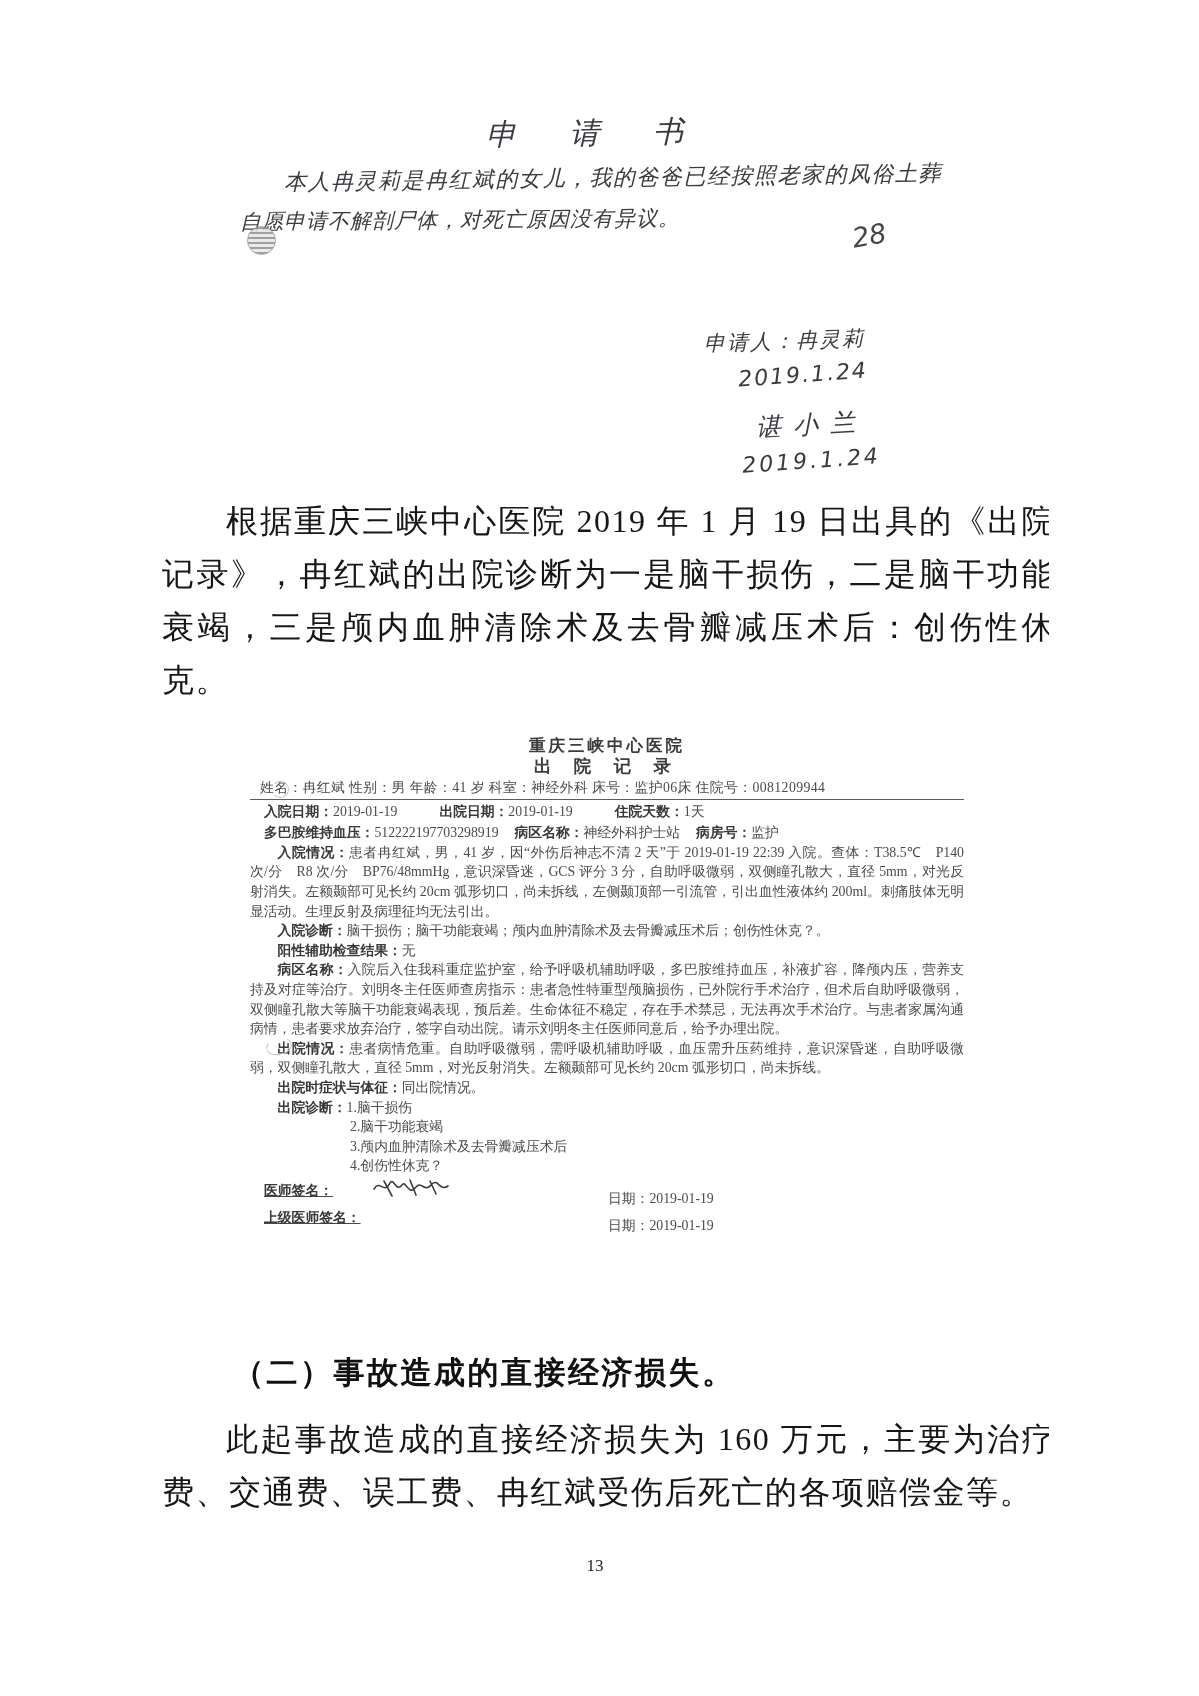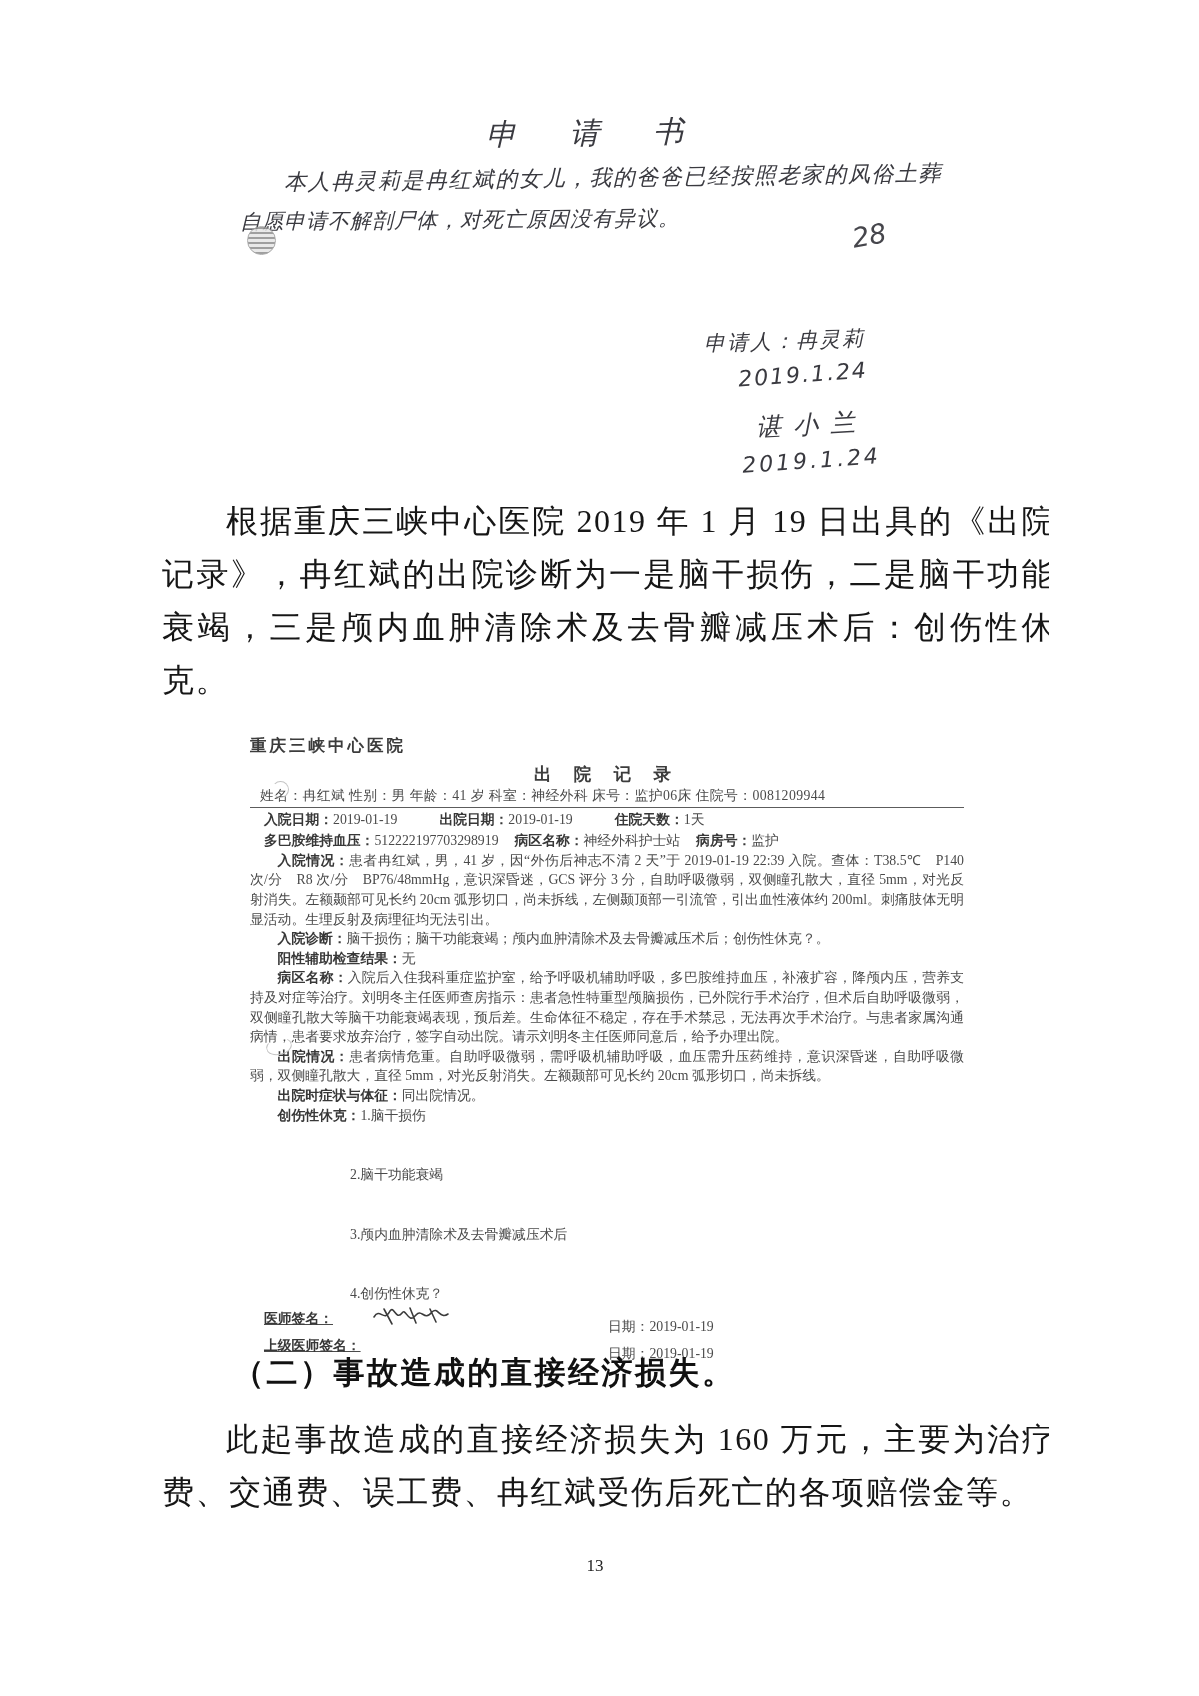--- a/index.html
+++ b/index.html
@@ -57,33 +57,33 @@
   .page-number{
     position:absolute;left:0;top:1556px;width:1190px;
     text-align:center;font-size:17px;color:#222;
   }
   
   .record{
     position:absolute;left:250px;top:736px;width:714px;
     font-size:13.8px;line-height:19.6px;color:#4a4a4a;
     font-family:"Liberation Serif", serif;
   }
-  .rec-hospital{text-align:left;font-weight:bold;font-size:16.5px;letter-spacing:3px;color:#3c3c3c;line-height:20px;}
-  .rec-title{text-align:center;font-weight:bold;font-size:17.5px;letter-spacing:9px;color:#3c3c3c;line-height:21px;margin-bottom:1px;margin-top:8px;}
+  .rec-hospital{text-align:center;font-weight:bold;font-size:16.5px;letter-spacing:3px;color:#3c3c3c;line-height:20px;}
+  .rec-title{text-align:center;font-weight:bold;font-size:17.5px;letter-spacing:9px;color:#3c3c3c;line-height:21px;margin-bottom:1px;}
   .rec-patient{
     border-bottom:1.5px solid #5c5c5c;
     padding:0 0 1px 10px;letter-spacing:.4px;white-space:nowrap;
   }
   .rec-row{display:flex;padding-left:14px;margin-top:2px;}
   .rec-row .pair{white-space:nowrap;}
   .rec-row-2 .pair{margin-right:42px;}
   .rec-row-3 .pair{margin-right:16px;}
   .rec-label{font-weight:bold;color:#383838;}
   .rec-para{text-indent:2em;text-align:justify;margin:0;}
-  .rec-item{padding-left:100px;margin-top:40px;}
+  .rec-item{padding-left:100px;}
   .sign-row{position:relative;margin-top:5px;height:22px;text-decoration:underline;}
   .sign-label{font-weight:bold;color:#383838;padding-left:14px;}
   .sign-date{position:absolute;left:358px;top:8px;}
   .scribble{position:absolute;left:120px;top:-6px;}
 </style>
 </head>
 <body>
 
 <div class="page">
 
@@ -116,21 +116,21 @@
       <div class="pair"><span class="rec-label">病房号：</span><span>监护</span></div>
     </div>
 
     <p class="rec-para"><span class="rec-label">入院情况：</span><span>患者冉红斌，男，41 岁，因“外伤后神志不清 2 天”于 2019-01-19 22:39 入院。查体：T38.5℃　P140 次/分　R8 次/分　BP76/48mmHg，意识深昏迷，GCS 评分 3 分，自助呼吸微弱，双侧瞳孔散大，直径 5mm，对光反射消失。左额颞部可见长约 20cm 弧形切口，尚未拆线，左侧颞顶部一引流管，引出血性液体约 200ml。刺痛肢体无明显活动。生理反射及病理征均无法引出。</span></p>
     <p class="rec-para"><span class="rec-label">入院诊断：</span><span>脑干损伤；脑干功能衰竭；颅内血肿清除术及去骨瓣减压术后；创伤性休克？。</span></p>
     <p class="rec-para"><span class="rec-label">阳性辅助检查结果：</span><span>无</span></p>
     <p class="rec-para"><span class="rec-label">病区名称：</span><span>入院后入住我科重症监护室，给予呼吸机辅助呼吸，多巴胺维持血压，补液扩容，降颅内压，营养支持及对症等治疗。刘明冬主任医师查房指示：患者急性特重型颅脑损伤，已外院行手术治疗，但术后自助呼吸微弱，双侧瞳孔散大等脑干功能衰竭表现，预后差。生命体征不稳定，存在手术禁忌，无法再次手术治疗。与患者家属沟通病情，患者要求放弃治疗，签字自动出院。请示刘明冬主任医师同意后，给予办理出院。</span></p>
     <p class="rec-para"><span class="rec-label">出院情况：</span><span>患者病情危重。自助呼吸微弱，需呼吸机辅助呼吸，血压需升压药维持，意识深昏迷，自助呼吸微弱，双侧瞳孔散大，直径 5mm，对光反射消失。左额颞部可见长约 20cm 弧形切口，尚未拆线。</span></p>
     <p class="rec-para"><span class="rec-label">出院时症状与体征：</span><span>同出院情况。</span></p>
 
-    <p class="rec-para"><span class="rec-label">创伤性休克：</span><span>1.脑干损伤</span></p>
+    <p class="rec-para"><span class="rec-label">出院诊断：</span><span>1.脑干损伤</span></p>
     <div class="rec-item">2.脑干功能衰竭</div>
     <div class="rec-item">3.颅内血肿清除术及去骨瓣减压术后</div>
     <div class="rec-item">4.创伤性休克？</div>
 
 
     <div class="sign-row">
       <span class="sign-label">医师签名：</span>
       <svg class="scribble" width="82" height="26" viewBox="0 0 82 26">
         <path d="M4 14 C10 4, 14 20, 20 8 C24 2, 26 18, 32 10 C36 4, 38 22, 46 12 C52 5, 54 19, 62 9 C68 3, 70 17, 78 11 M14 6 L22 21 M40 5 L46 20 M60 6 L66 19" stroke="#3b3b3b" stroke-width="1.6" fill="none" stroke-linecap="round"></path>
       </svg>

